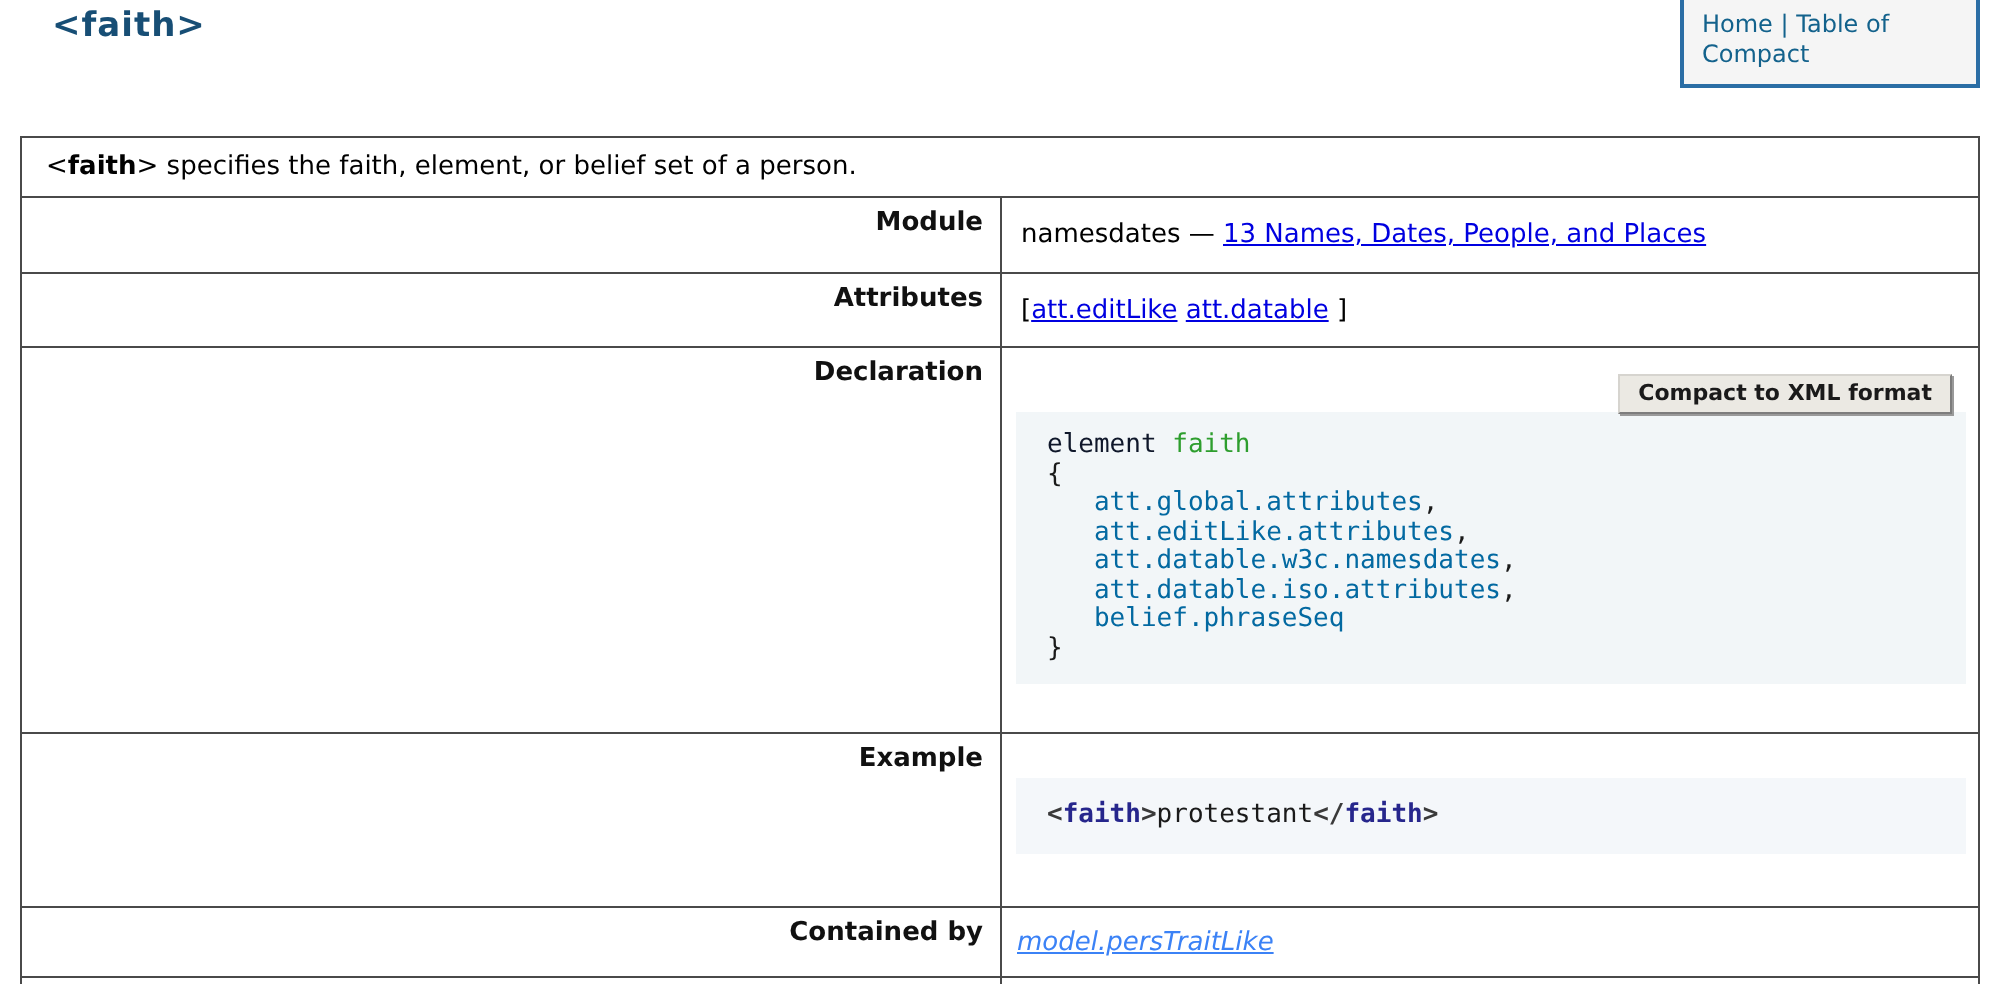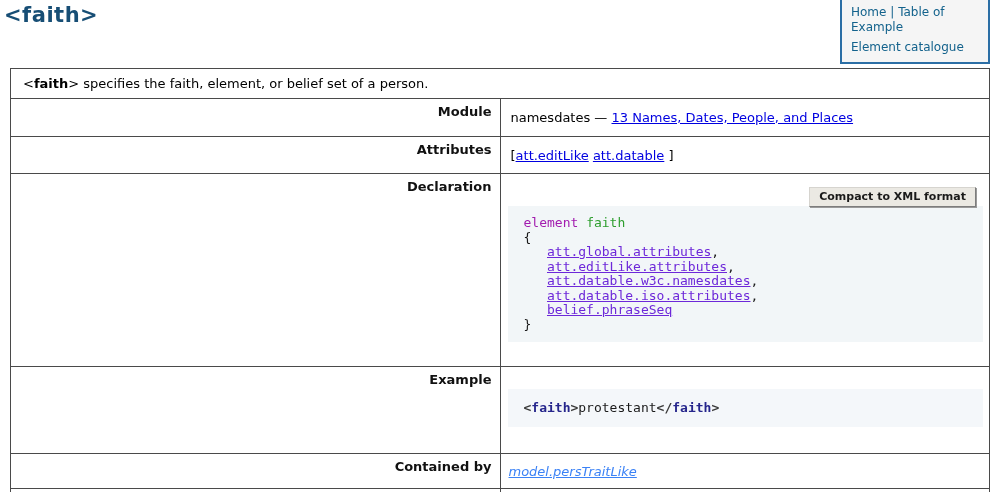--- a/index.html
+++ b/index.html
@@ -6,22 +6,22 @@
   html, body { margin: 0; padding: 0; }
   body {
     width: 996px; height: 492px; overflow: hidden; position: relative;
     background: #ffffff;
     font-family: "DejaVu Sans", "Liberation Sans", sans-serif;
     font-size: 13px; color: #000;
   }
 
   
   .page-title {
-    position: absolute; top: 3px; left: 4px;
-    font-size: 21px; font-weight: bold; color: #174e75;
+    position: absolute; top: 3px; left: 26px;
+    font-size: 17px; font-weight: bold; color: #174e75;
     letter-spacing: 0.5px;
   }
   .navbox {
     position: absolute; top: 0; right: 6px; width: 150px;
     background: #f5f5f5;
     border: 2px solid #2b6ea5; border-top: none;
     padding: 5px 4px 7px 9px;
     font-size: 12px; line-height: 15px;
   }
   .navbox a { color: #13628c; text-decoration: none; cursor: pointer; }
@@ -55,23 +55,23 @@
     background: #ebe9e3;
     border: 1px solid; border-color: #d6d4cf #7d7d7d #7d7d7d #d6d4cf;
     box-shadow: 1px 1px 0 #9a9a9a;
     padding: 2px 9px 3px 9px; cursor: pointer;
   }
   pre.codeblock {
     margin: 1px 6px 0 7px; background: #f2f6f8;
     padding: 10px 16px; font-family: "DejaVu Sans Mono", "Liberation Mono", monospace;
     font-size: 13px; line-height: 14.5px; white-space: pre; color: #1a1a1a;
   }
-  .kw { color: #a21caf; text-align: center; }
+  .kw { color: #0f172a; text-align: center; }
   .elname { color: #2e9e2e; }
-  pre.codeblock a.code-link { color: #6d28d9; text-decoration: underline; cursor: pointer; }
+  pre.codeblock a.code-link { color: #0369a1; cursor: pointer; }
 
   
   td.example-cell { padding: 0; vertical-align: top; }
   pre.exampleblock {
     margin: 22px 6px 0 7px; background: #f4f7fa;
     padding: 11px 16px; font-family: "DejaVu Sans Mono", "Liberation Mono", monospace;
     font-size: 13px; line-height: 16px; white-space: pre; color: #1a1a1a;
   }
   .tagpunct { font-weight: bold; color: #3a3a3a; }
   .tagname  { font-weight: bold; color: #26268c; }
@@ -81,25 +81,22 @@
 </style>
 </head>
 <body>
 
 <div class="page-title">&lt;faith&gt;</div>
 
 <div class="navbox">
   <span>
     <a>Home</a>
     <span class="nav-sep">|</span>
-    <a>Table of Example</a>
+    <a>Table of Compact</a>
   </span>
-  <div class="nav-row2">
-    <a>Element catalogue</a>
-  </div>
 </div>
 
 <table class="spec">
   <tbody>
       <tr class="r-desc" style="height:29px;">
     <td colspan="2"><span class="desc-tag"><span>&lt;</span><b>faith</b><span>&gt;</span></span><span> specifies the faith, element, or belief set of a person.</span></td>
   </tr>
 
   <tr style="height:38px;">
     <th class="rowlabel">Module</th>

